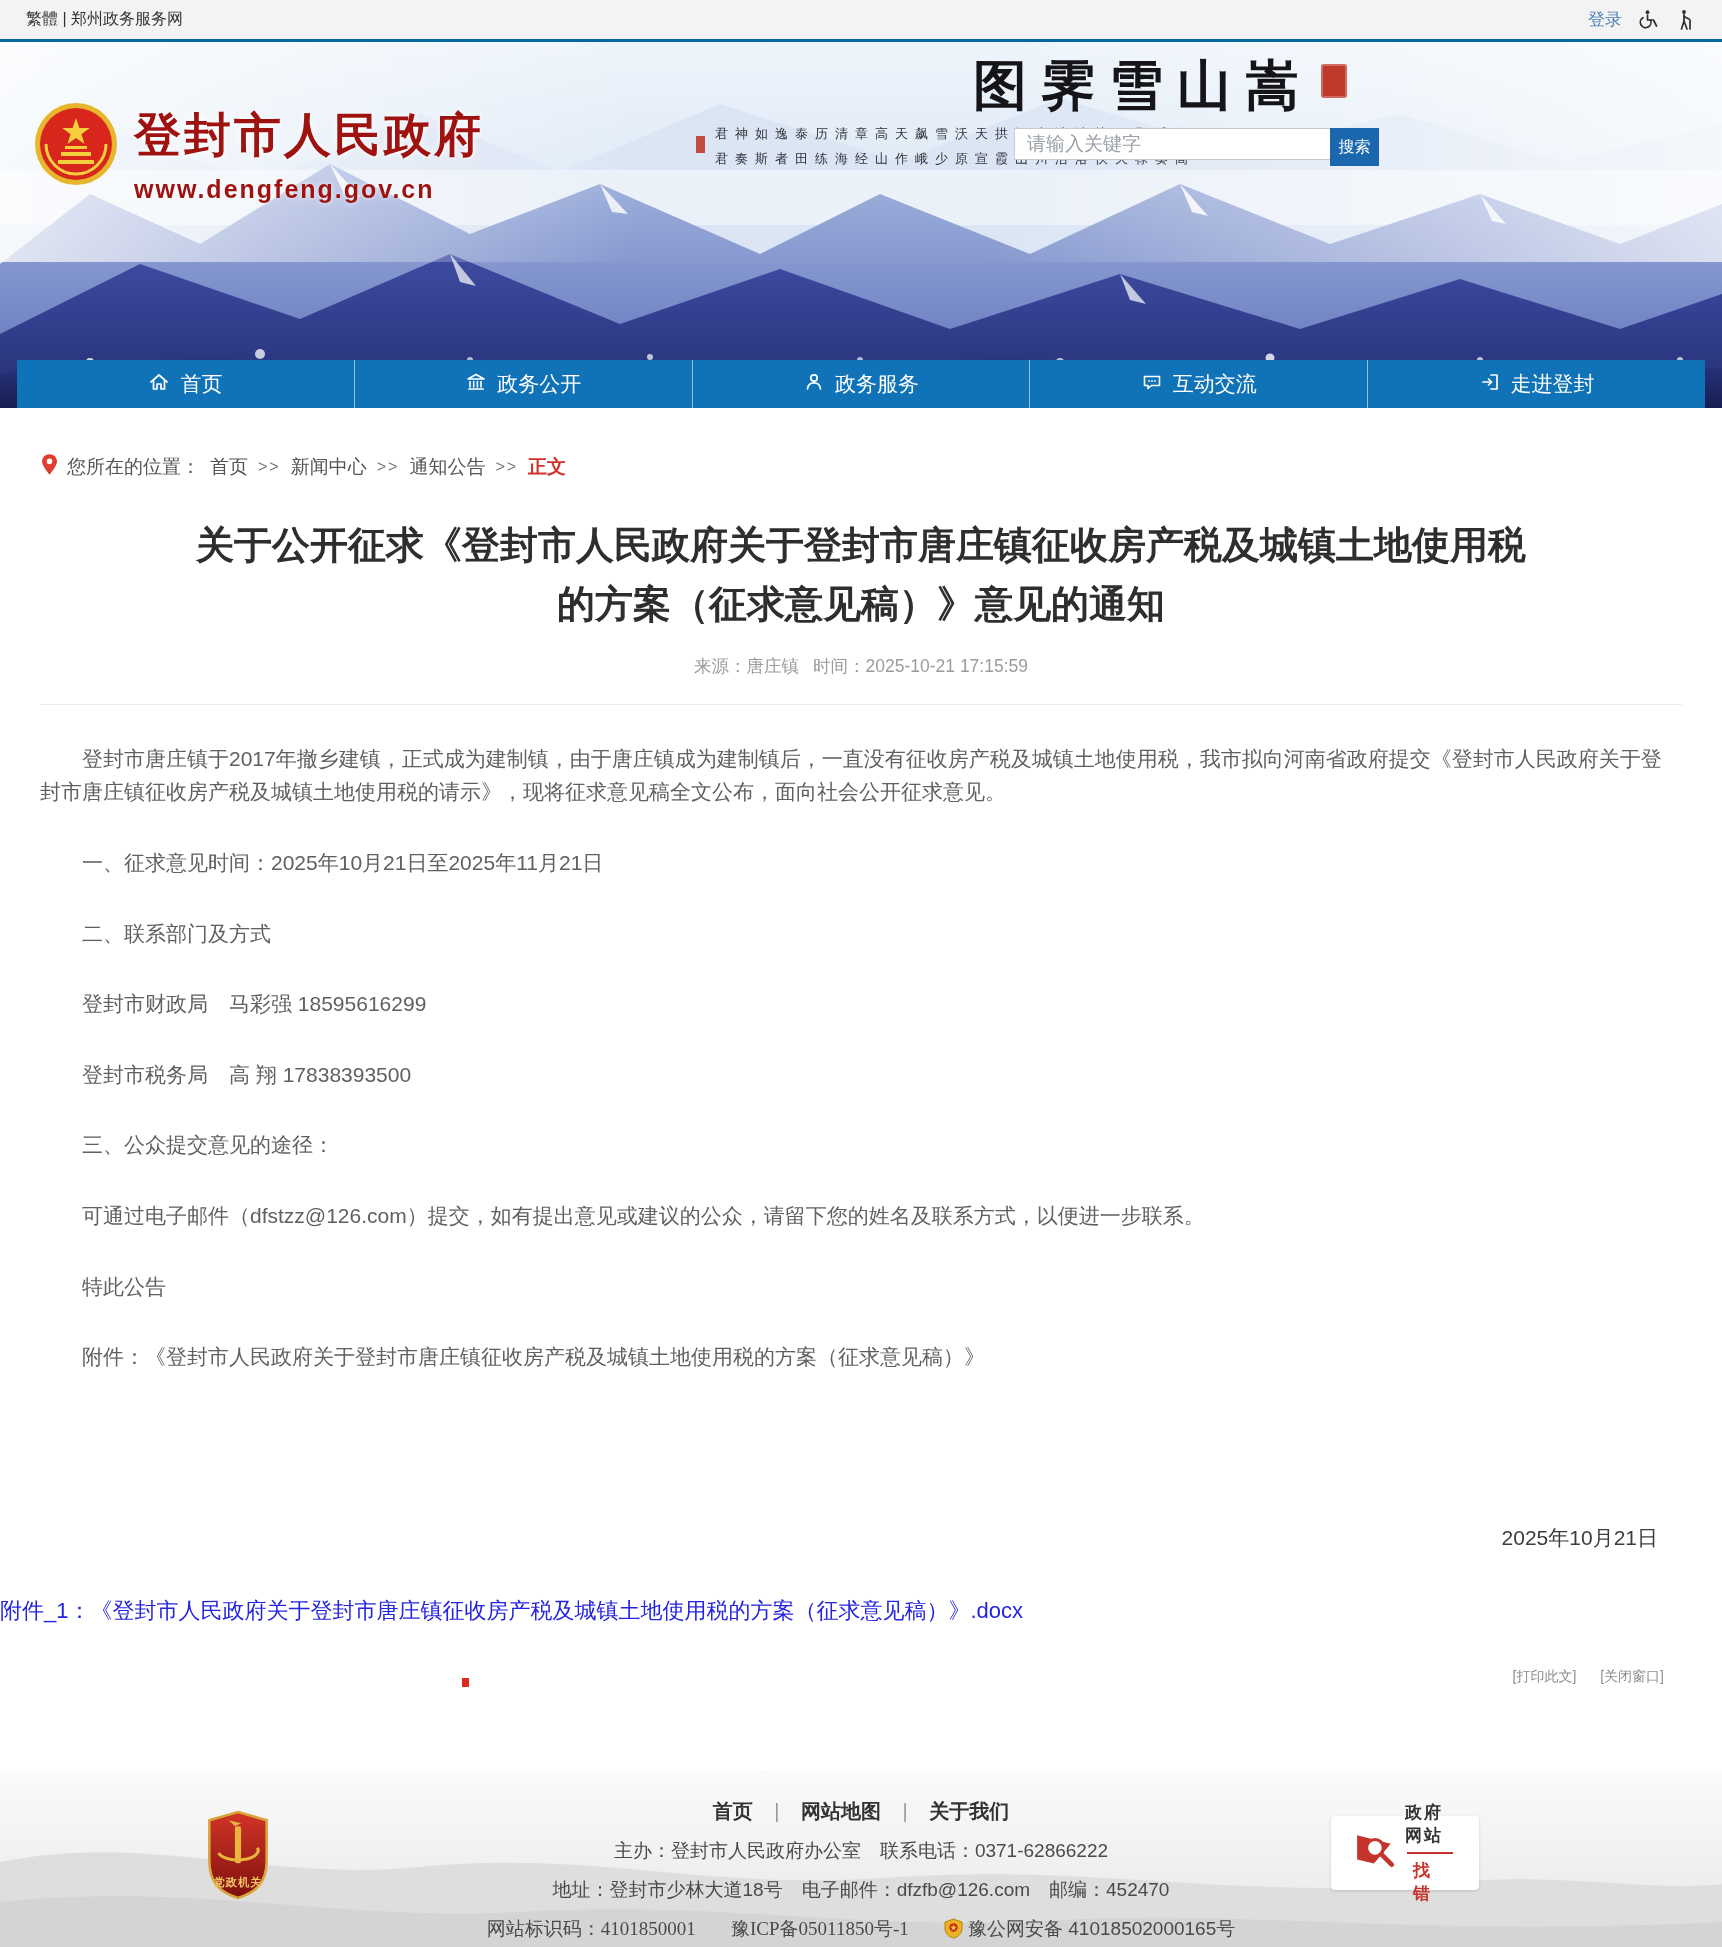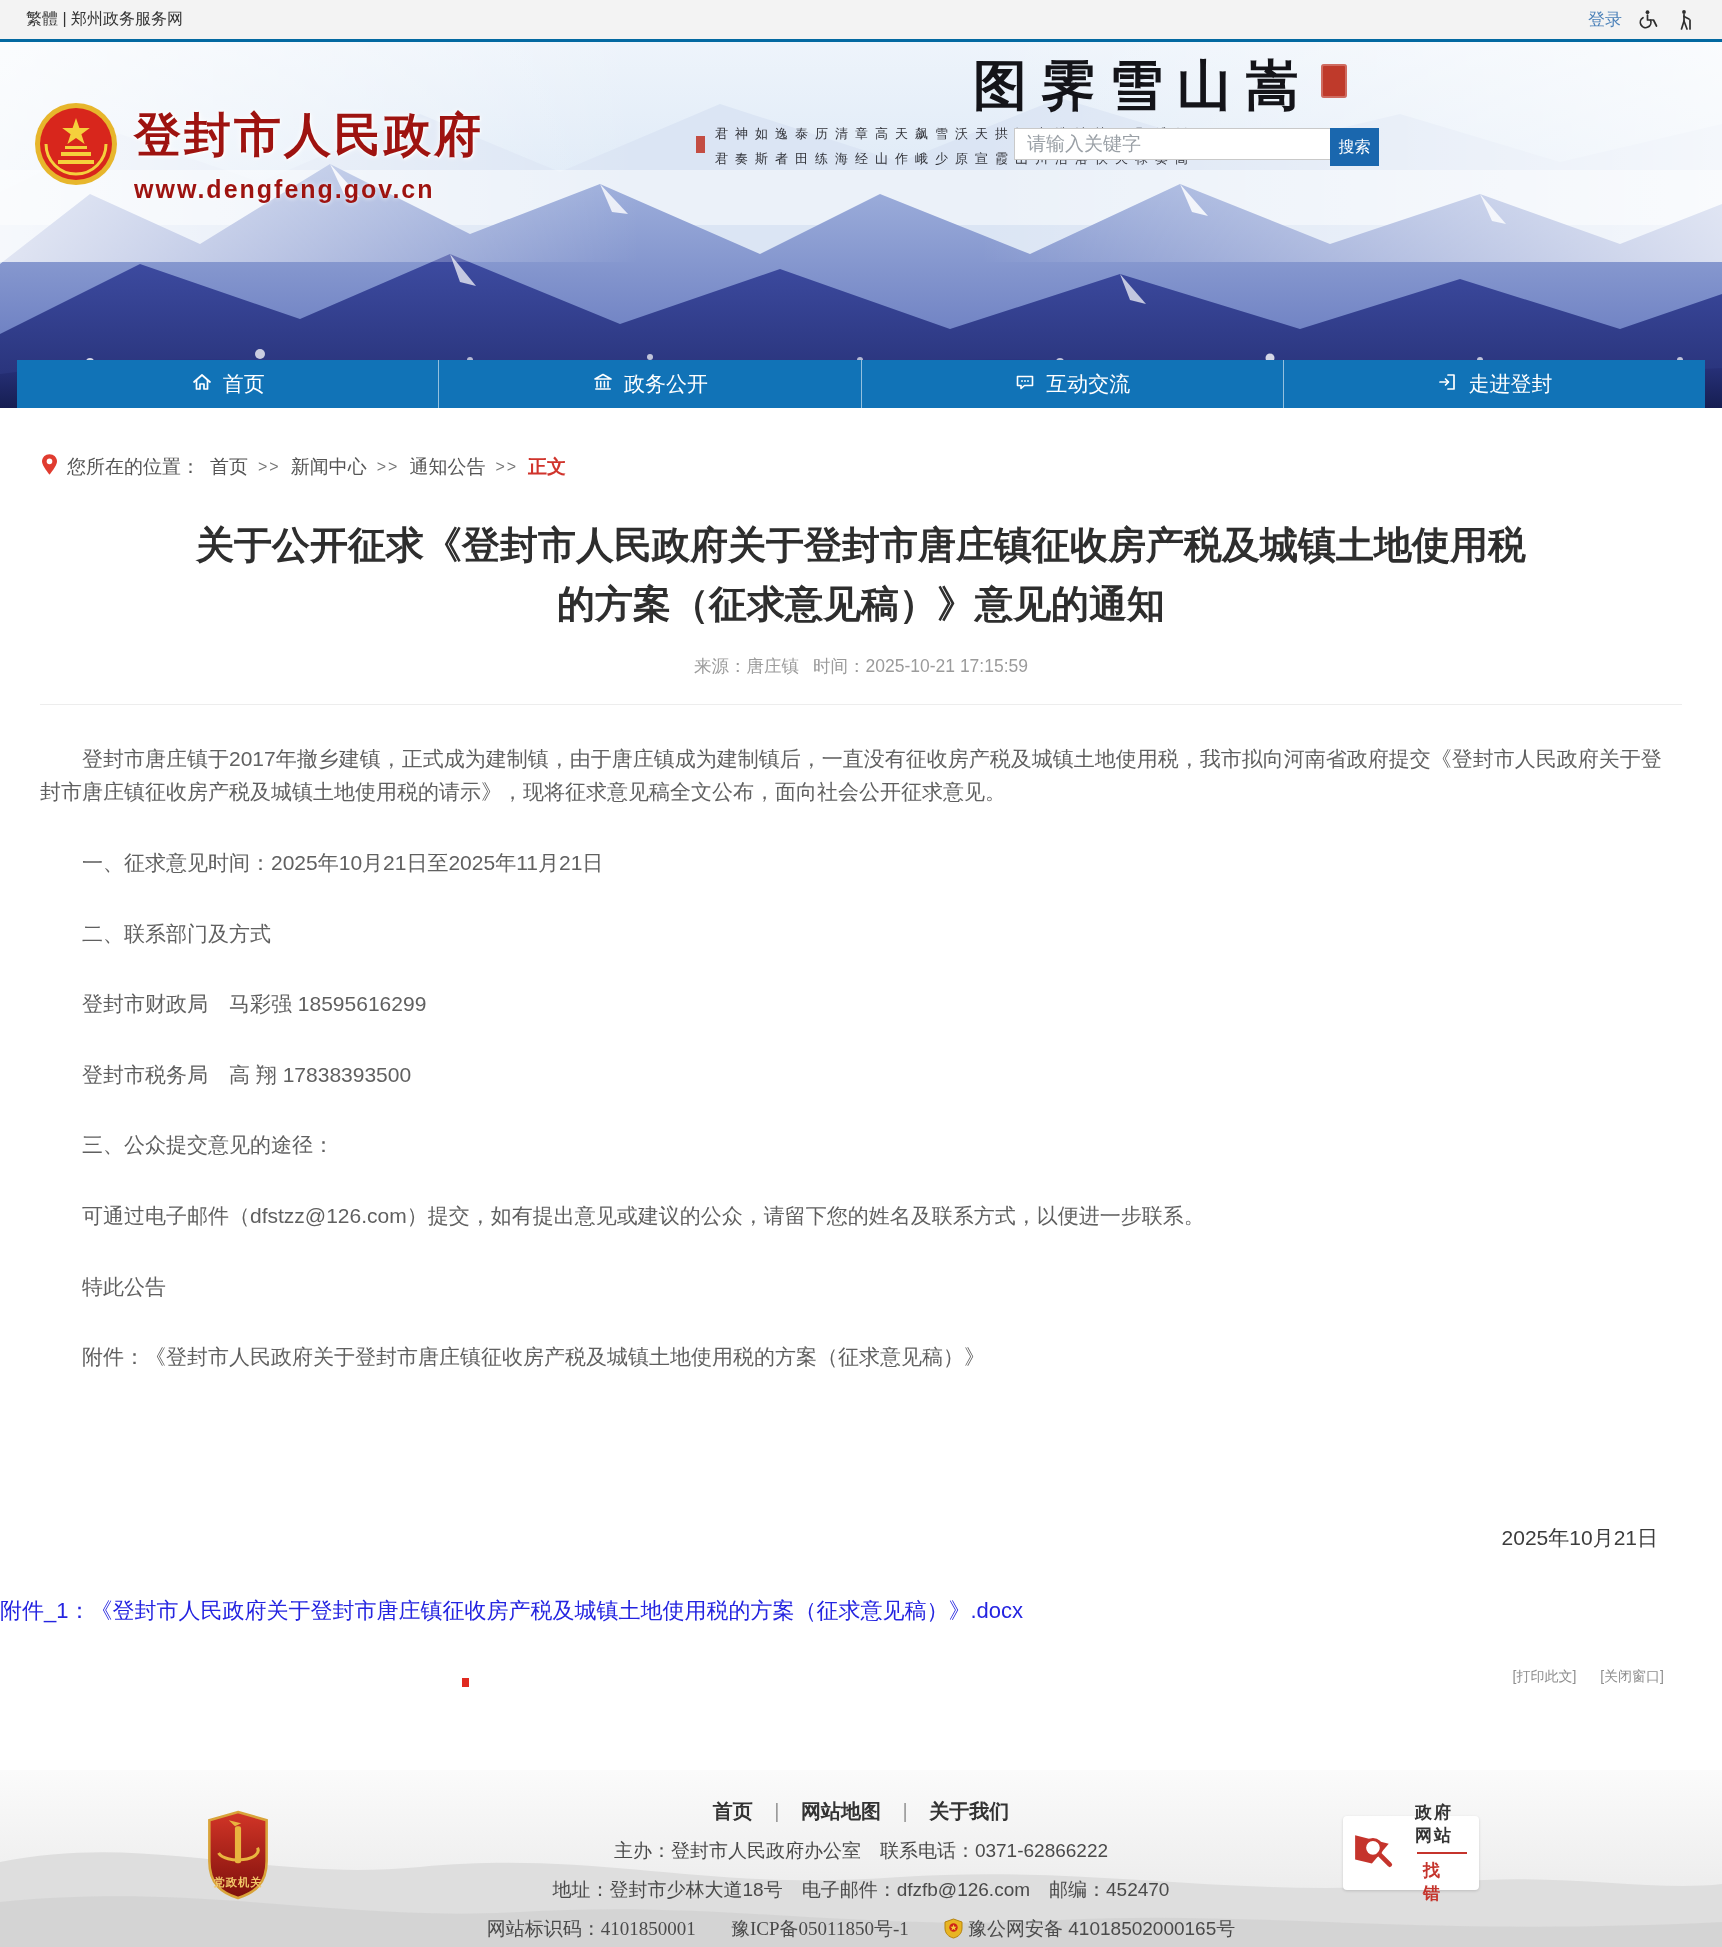--- a/index.html
+++ b/index.html
@@ -61,21 +61,21 @@
   .footer-links{font-size:20px;font-weight:bold;color:#333;}
   .footer-links .f-link{color:#333;cursor:pointer;text-decoration:none;}
   .footer-links .sep{color:#999;font-weight:normal;margin:0 16px;}
   .f-line{margin-top:13px;}
   .f-piece{margin-left:30px;font-family:Liberation Serif, serif;}
   .f-piece:first-child{margin-left:0;}
   .police-wrap{margin-left:30px;white-space:nowrap;}
   .police-icon{vertical-align:-4px;margin-right:5px;}
   .badge-left{position:absolute;left:203px;top:40px;cursor:pointer;}
   .badge-shield-text{font-size:11px;font-weight:bold;fill:#f2c869;letter-spacing:1px;}
-  .badge-right{position:absolute;right:243px;top:46px;width:136px;height:74px;background:#fff;border-radius:4px;box-shadow:0 1px 3px rgba(0,0,0,.15);display:flex;align-items:center;padding:6px 10px;box-sizing:border-box;gap:20px;cursor:pointer;}
+  .badge-right{position:absolute;right:243px;top:46px;width:148px;height:74px;background:#fff;border-radius:4px;box-shadow:0 1px 3px rgba(0,0,0,.15);display:flex;align-items:center;padding:6px 24px;box-sizing:border-box;gap:8px;cursor:pointer;}
   .badge-right-texts{display:flex;flex-direction:column;align-items:center;flex:1;}
   .brt-top{font-size:17px;font-weight:bold;color:#333;letter-spacing:2px;}
   .brt-rule{width:92%;border-top:2px solid #c5342c;margin:5px 0;}
   .brt-bottom{font-size:17px;font-weight:bold;color:#c5342c;letter-spacing:8px;margin-left:8px;}
 </style>
 </head>
 <body>
 
 <div class="topbar">
   <span class="topbar-left">繁體 | 郑州政务服务网</span>
@@ -214,20 +214,29 @@
         <svg width="22" height="22" viewBox="0 0 22 22" fill="none" stroke="#fff" stroke-width="1.6" stroke-linecap="round" stroke-linejoin="round">
           <path d="M3 8 L11 3.5 L19 8 Z"></path>
             <path d="M5 10.5 V16 M8.7 10.5 V16 M12.4 10.5 V16 M16 10.5 V16"></path>
             <path d="M3.8 18 H18.2"></path>
         </svg>
       </span>
       <span>政务公开</span>
     </a>
     <a class="nav-item">
       <span>
+        <svg width="22" height="22" viewBox="0 0 22 22" fill="none" stroke="#fff" stroke-width="1.7" stroke-linecap="round" stroke-linejoin="round">
+          <circle cx="11" cy="7" r="3.2"></circle>
+            <path d="M4.5 18 C5 13.5 8 11.8 11 11.8 C14 11.8 17 13.5 17.5 18"></path>
+        </svg>
+      </span>
+      <span>政务服务</span>
+    </a>
+    <a class="nav-item">
+      <span>
         <svg width="22" height="22" viewBox="0 0 22 22" fill="none" stroke="#fff" stroke-width="1.6" stroke-linecap="round" stroke-linejoin="round">
           <path d="M3.5 5.5 h15 v9 h-8 l-3.5 3 v-3 h-3.5 z"></path>
           <circle cx="8" cy="10" r=".9" fill="#fff" stroke="none"></circle>
             <circle cx="11" cy="10" r=".9" fill="#fff" stroke="none"></circle>
             <circle cx="14" cy="10" r=".9" fill="#fff" stroke="none"></circle>
         </svg>
       </span>
       <span>互动交流</span>
     </a>
     <a class="nav-item">

